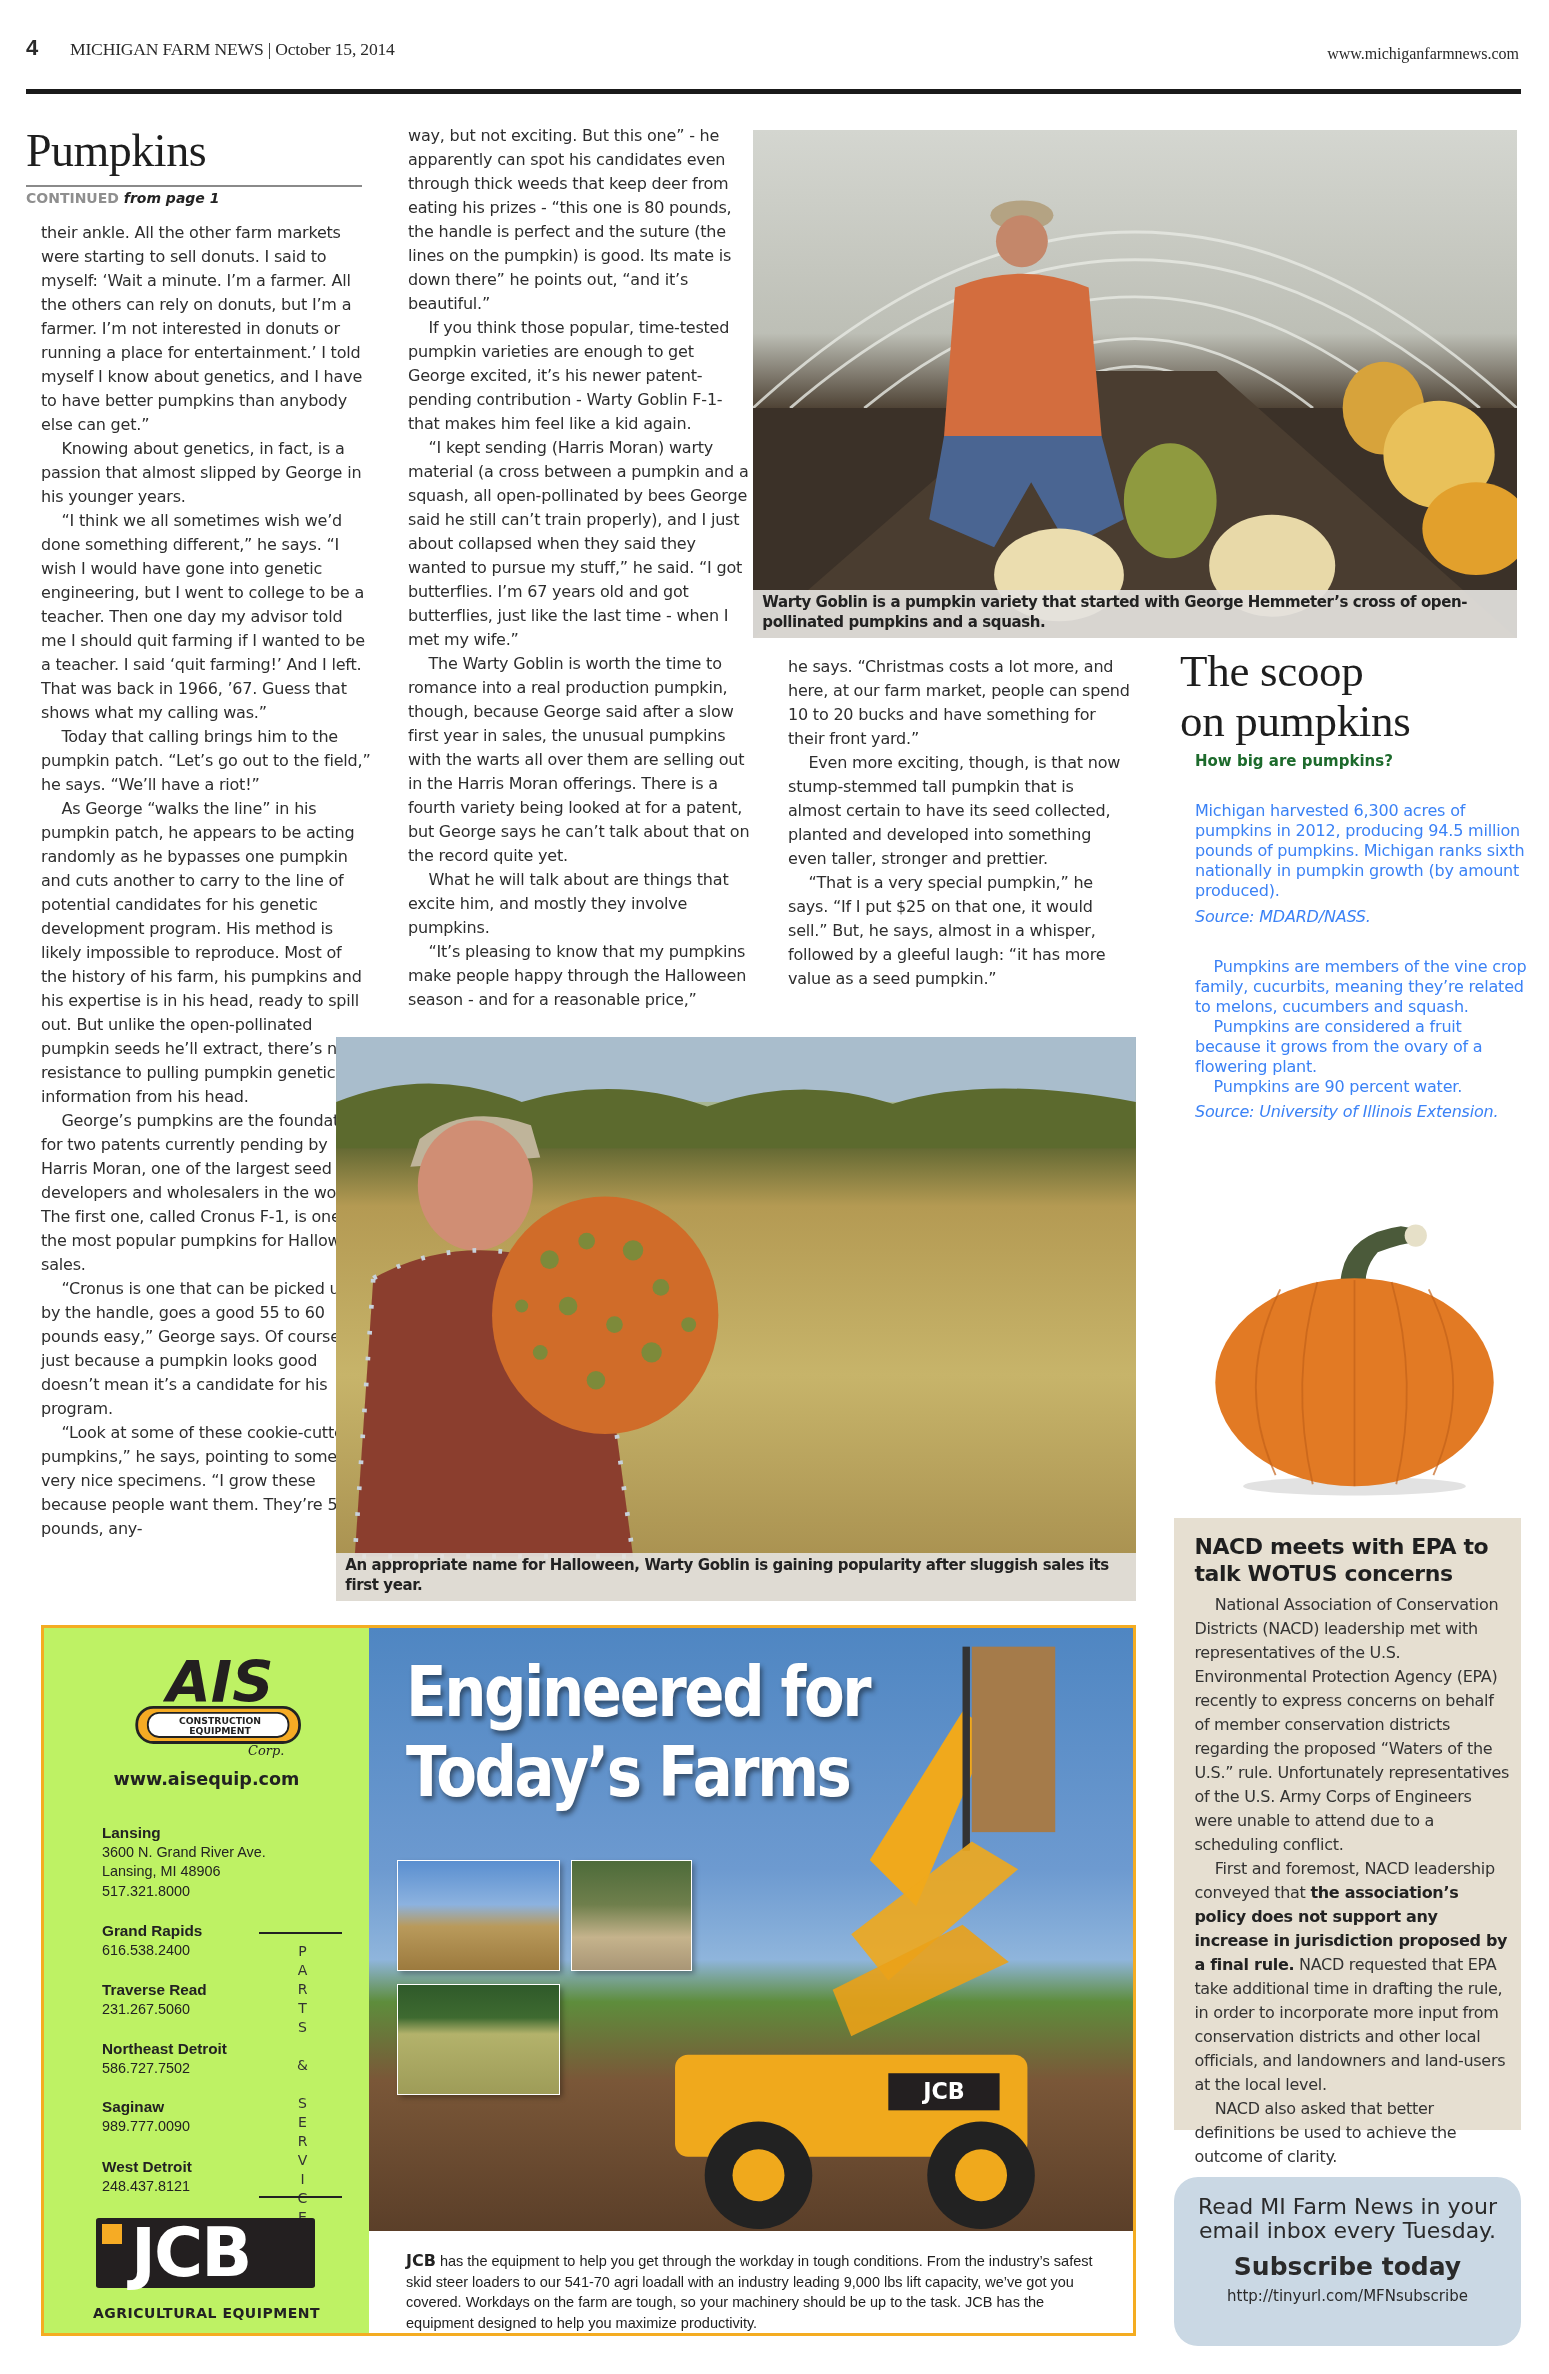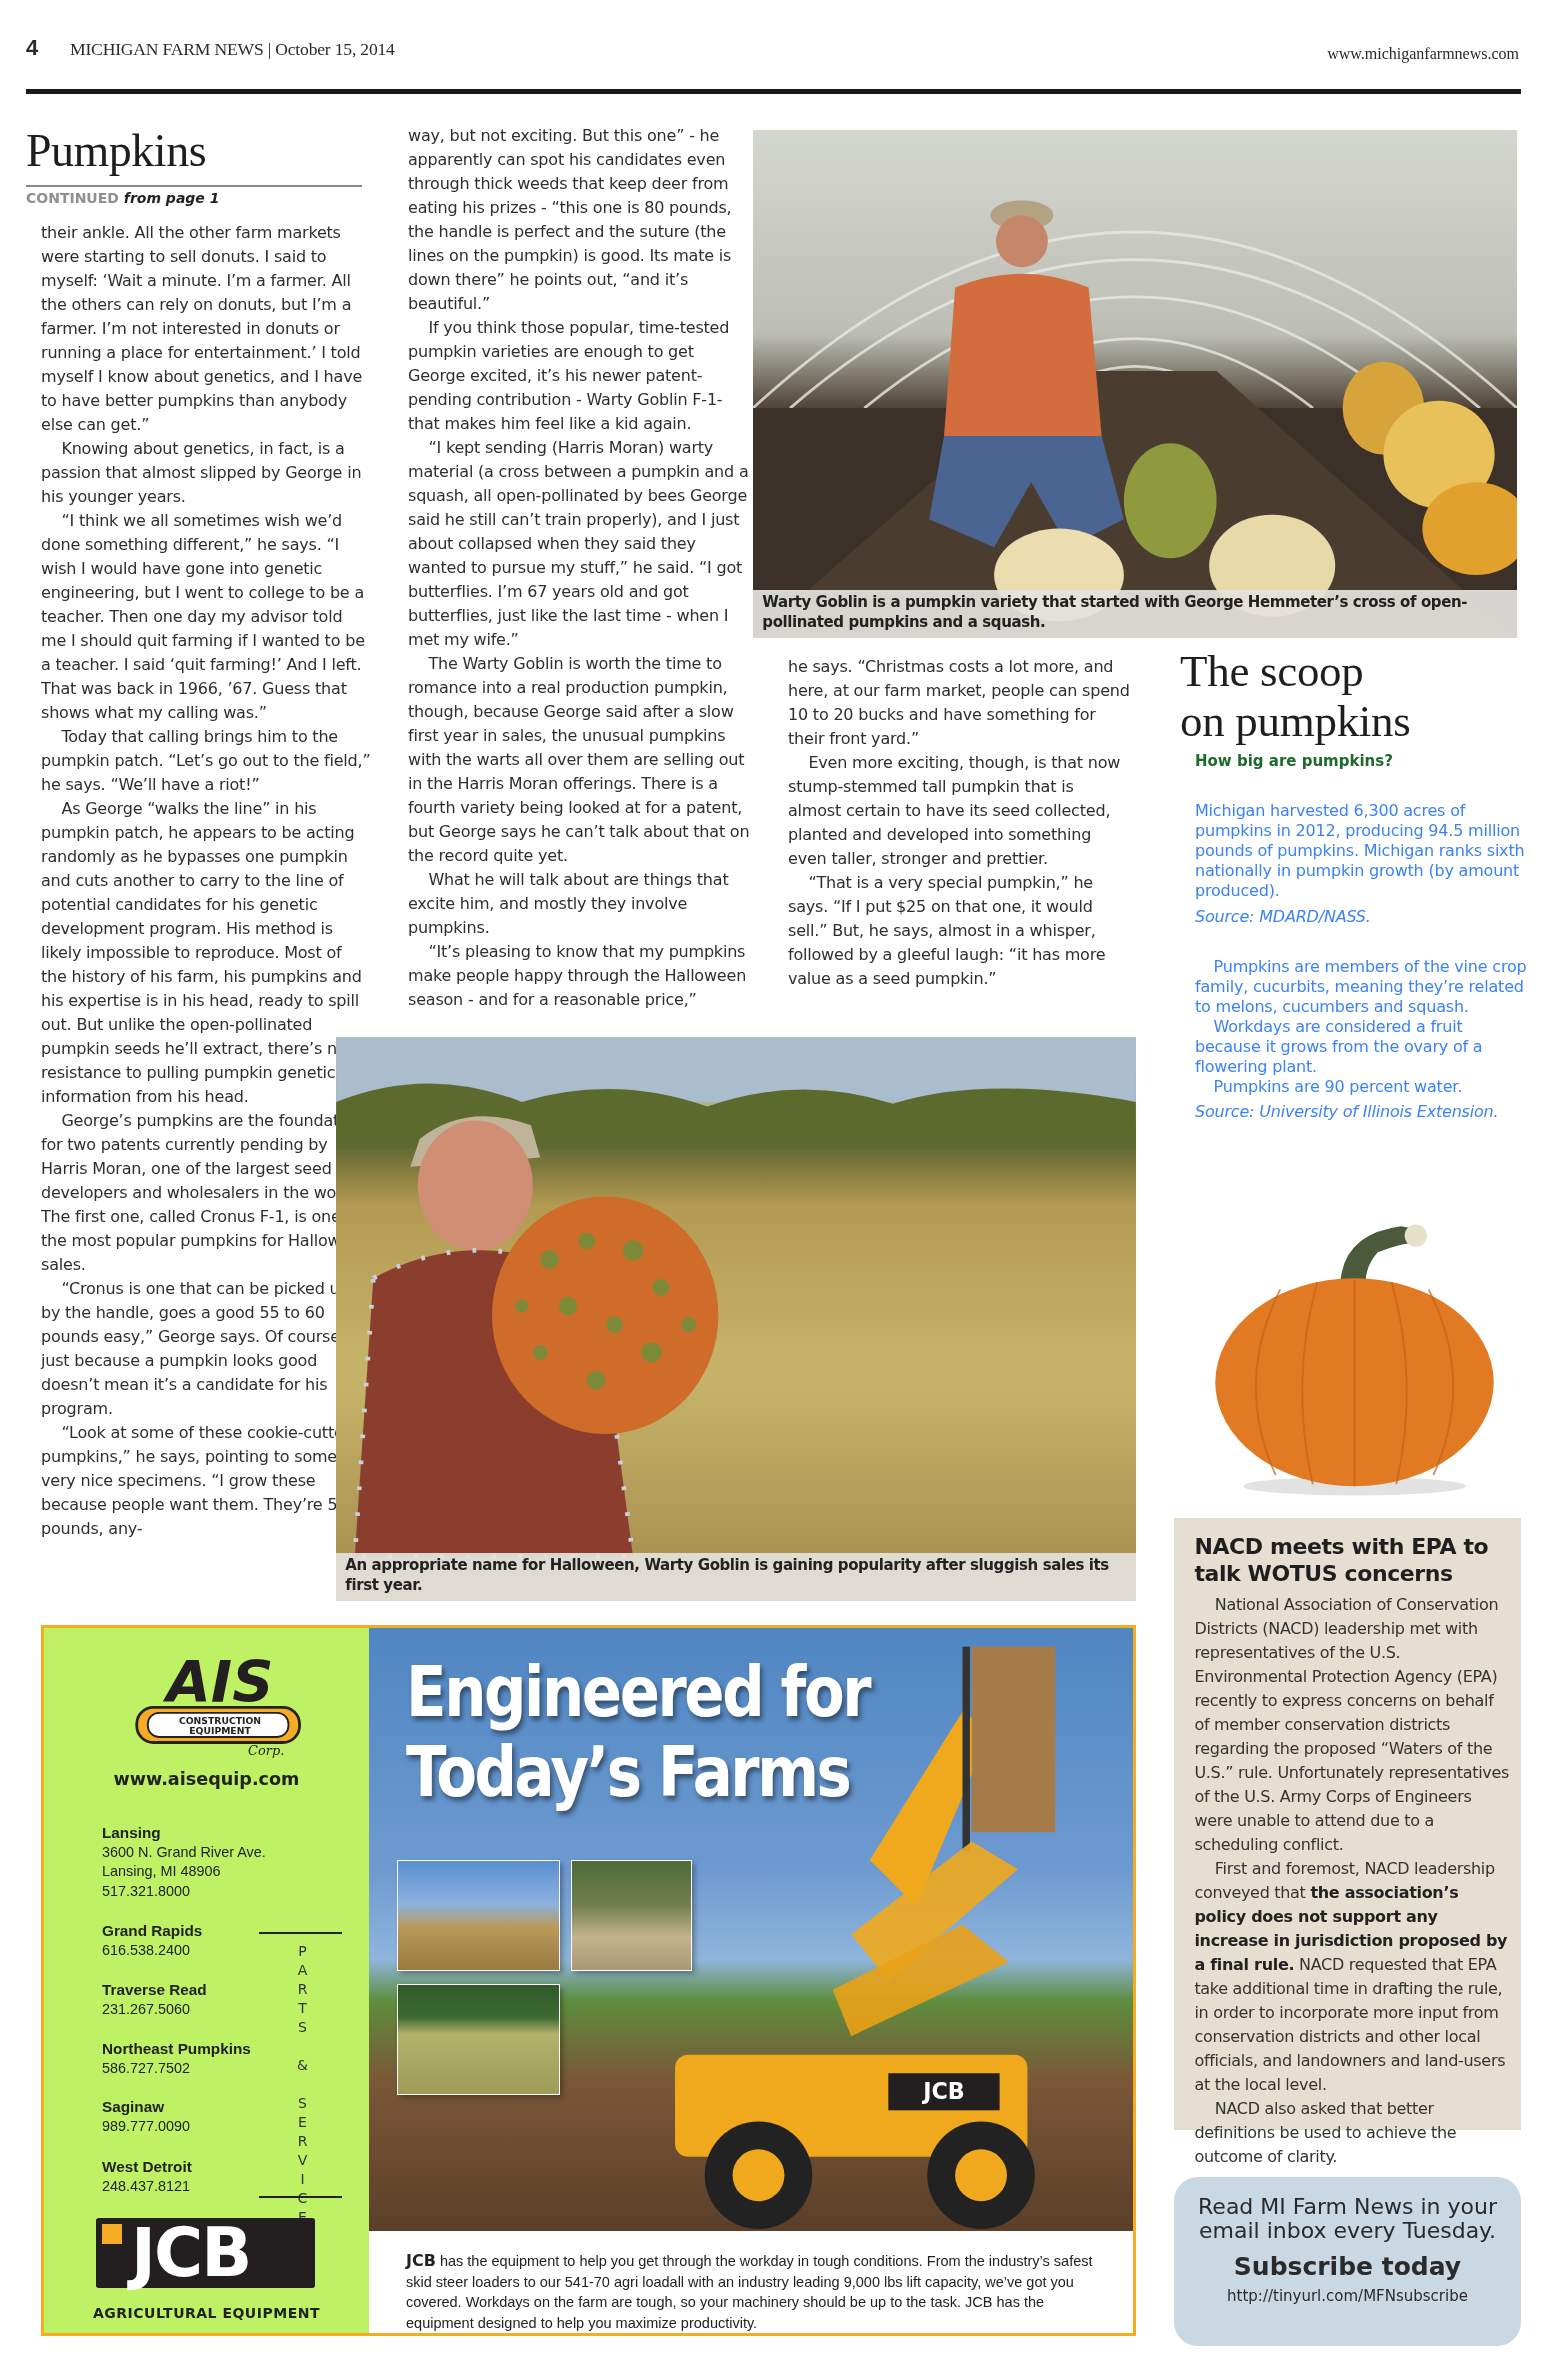--- a/index.html
+++ b/index.html
@@ -158,21 +158,21 @@
 <div class="abs serif" id="scoop-hl">
     <div>The scoop</div>
     <div>on pumpkins</div>
   </div>
 <div class="abs" id="scoop-sub">How big are pumpkins?</div>
 <div class="abs" id="scoop-body">
   <p>Michigan harvested 6,300 acres of pumpkins in 2012, producing 94.5 million pounds of pumpkins. Michigan ranks sixth nationally in pumpkin growth (by amount produced).</p>
   <p class="src">Source:  MDARD/NASS.</p>
   <div class="gap"></div>
   <p style="text-indent:18.6px">Pumpkins are members of the vine crop family, cucurbits, meaning they’re related to melons, cucumbers and squash.</p>
-  <p style="text-indent:18.6px">Workdays are considered a fruit because it grows from the ovary of a flowering plant.</p>
+  <p style="text-indent:18.6px">Pumpkins are considered a fruit because it grows from the ovary of a flowering plant.</p>
   <p style="text-indent:18.6px">Pumpkins are 90 percent water.</p>
   <p class="src">Source:  University of Illinois Extension.</p>
 </div>
 <svg class="abs" id="pumpkin-img" viewBox="0 0 320 310">
   <ellipse cx="160" cy="292" rx="120" ry="10" fill="#e2e2e2"></ellipse>
   <path d="M145 70 Q150 20 210 12 Q230 14 232 28 Q210 30 185 40 Q172 55 172 72 Z" fill="#4b5a3a"></path>
   <circle cx="226" cy="22" r="12" fill="#e6e0c8"></circle>
   <ellipse cx="160" cy="180" rx="150" ry="112" fill="#e27a24"></ellipse>
   <g stroke="#c4621a" stroke-width="2" fill="none" opacity="0.7">
     <path d="M160 70 L160 292"></path>
@@ -219,21 +219,21 @@
       </div>
     <div class="loc" style="top:293px">
         <div class="nm">Grand Rapids</div>
         <div>616.538.2400</div>
       </div>
     <div class="loc" style="top:352px">
         <div class="nm">Traverse Read</div>
         <div>231.267.5060</div>
       </div>
     <div class="loc" style="top:411px">
-        <div class="nm">Northeast Pumpkins</div>
+        <div class="nm">Northeast Detroit</div>
         <div>586.727.7502</div>
       </div>
     <div class="loc" style="top:469px">
         <div class="nm">Saginaw</div>
         <div>989.777.0090</div>
       </div>
     <div class="loc" style="top:529px">
         <div class="nm">West Detroit</div>
         <div>248.437.8121</div>
       </div>

